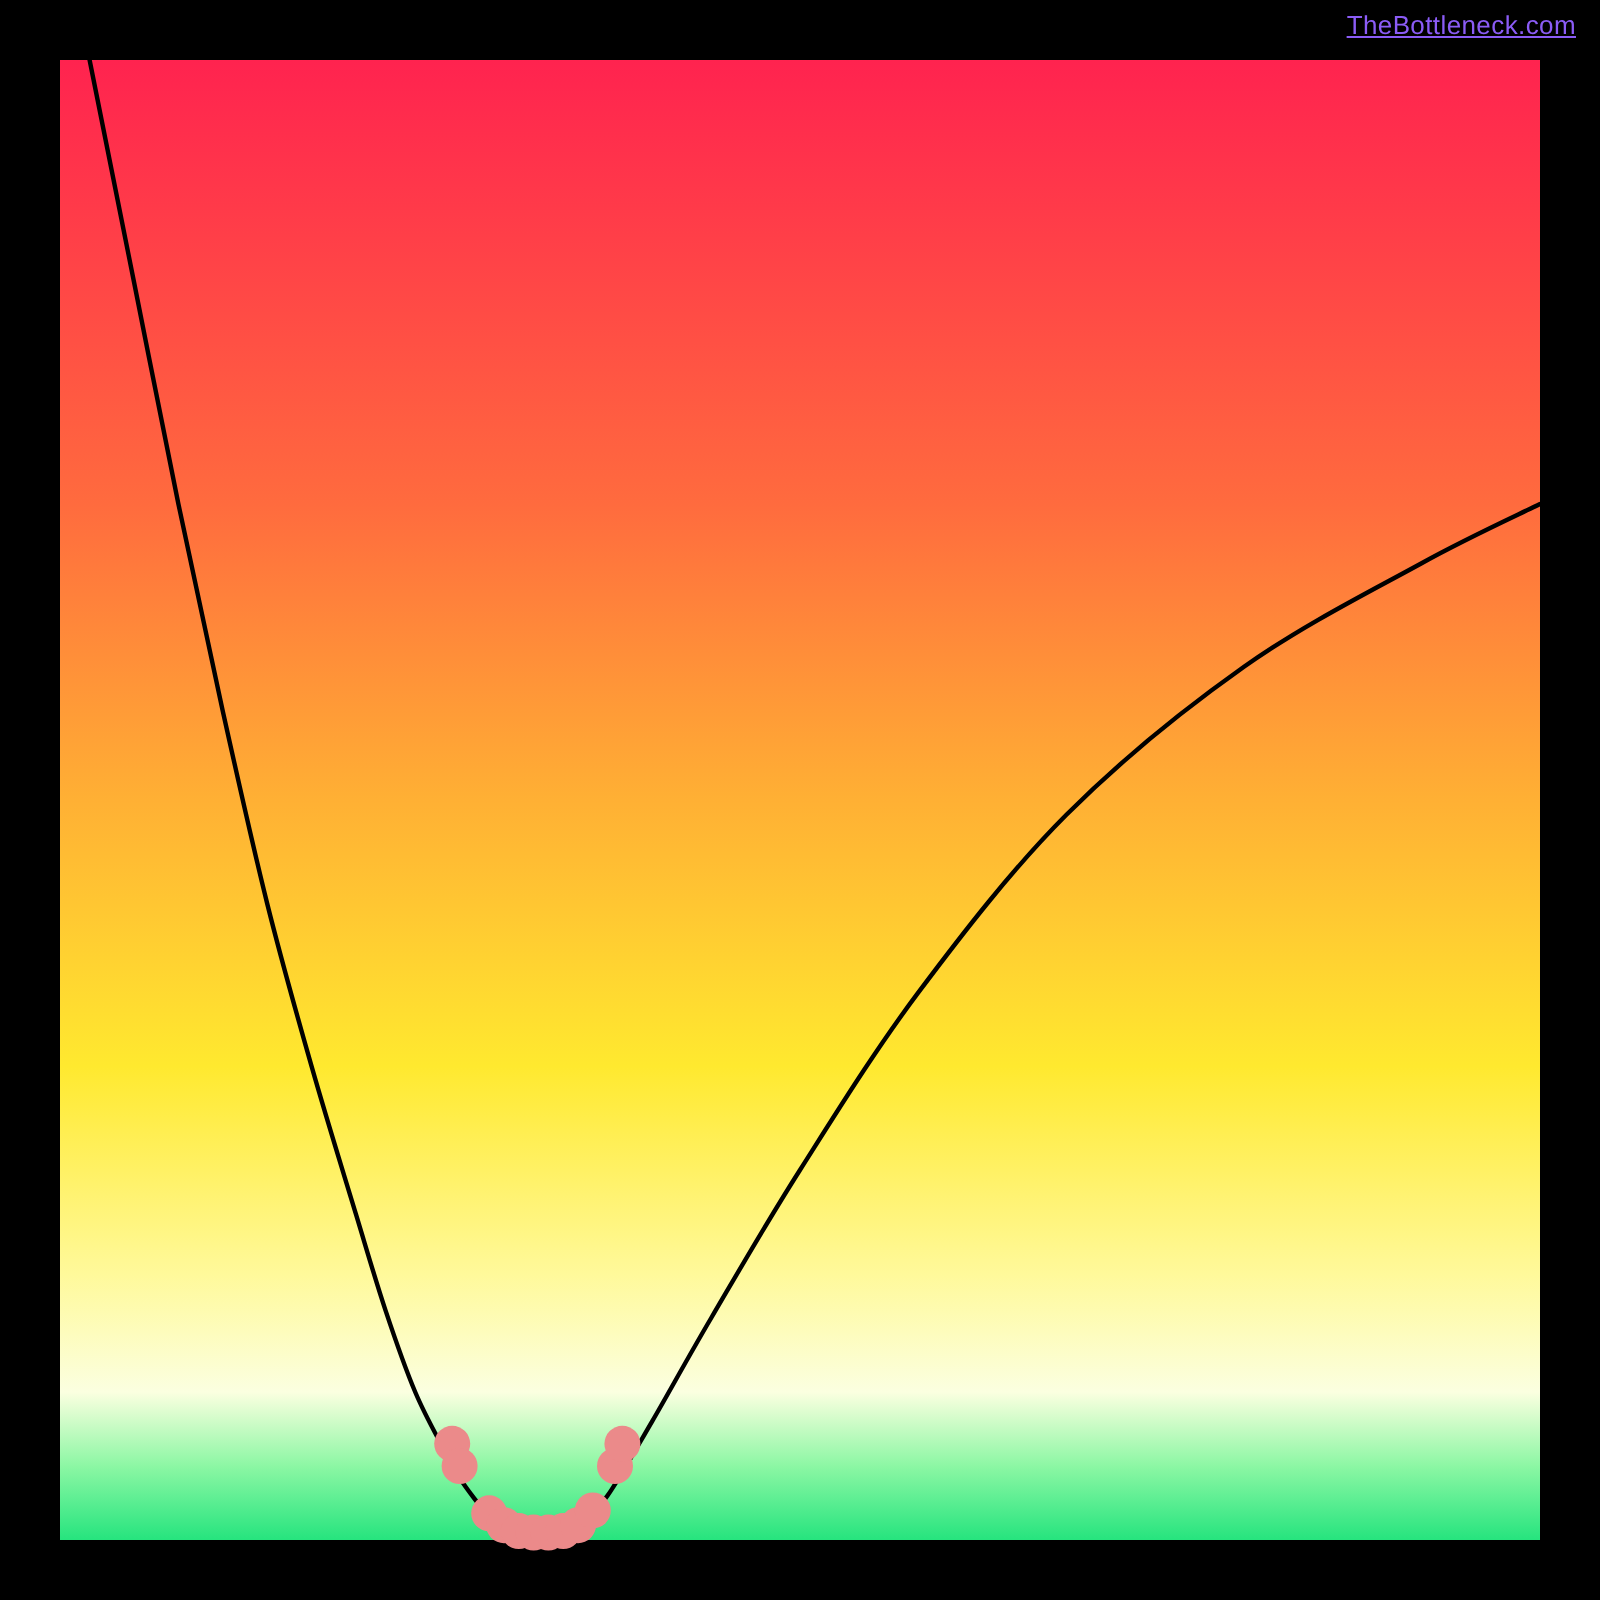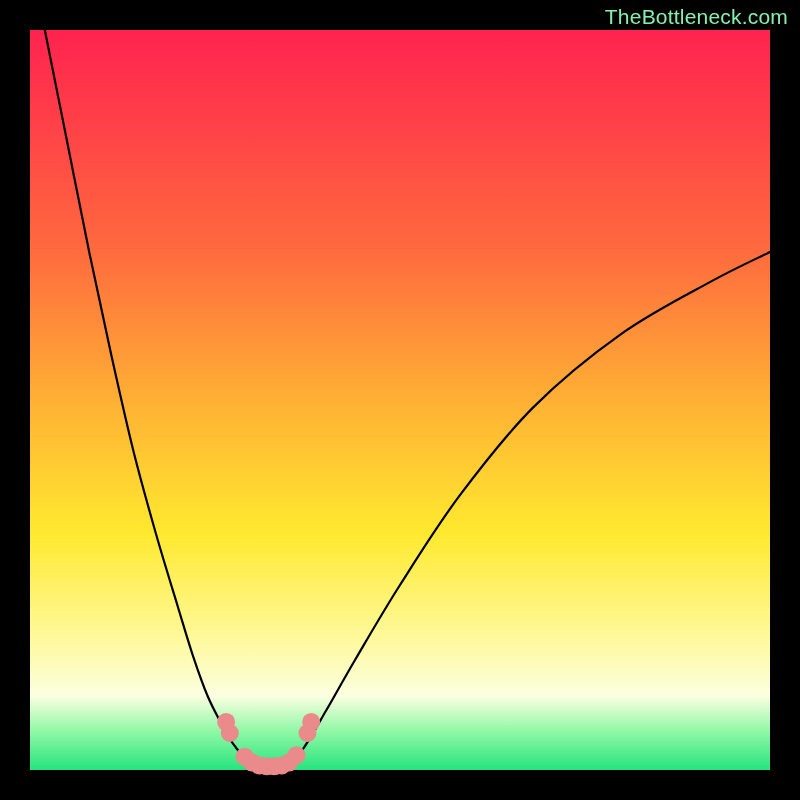--- a/index.html
+++ b/index.html
@@ -44,24 +44,25 @@
     left: 0;
     top: 0;
     width: 740px;
     height: 740px;
     overflow: visible;
   }
   .watermark {
     position: absolute;
     top: 5px;
     right: 12px;
-    color: #86efac;
-    font-size: 21px;
+    color: #8b5cf6;
+    font-size: 13px;
     font-weight: 400;
     letter-spacing: 0.2px;
+    text-decoration: underline;
   }
 </style>
 </head>
 <body>
 
 <div class="frame">
   <div class="watermark">TheBottleneck.com</div>
 
   <div class="plot">
     <svg class="curves" viewBox="0 0 740 740" preserveAspectRatio="none">

